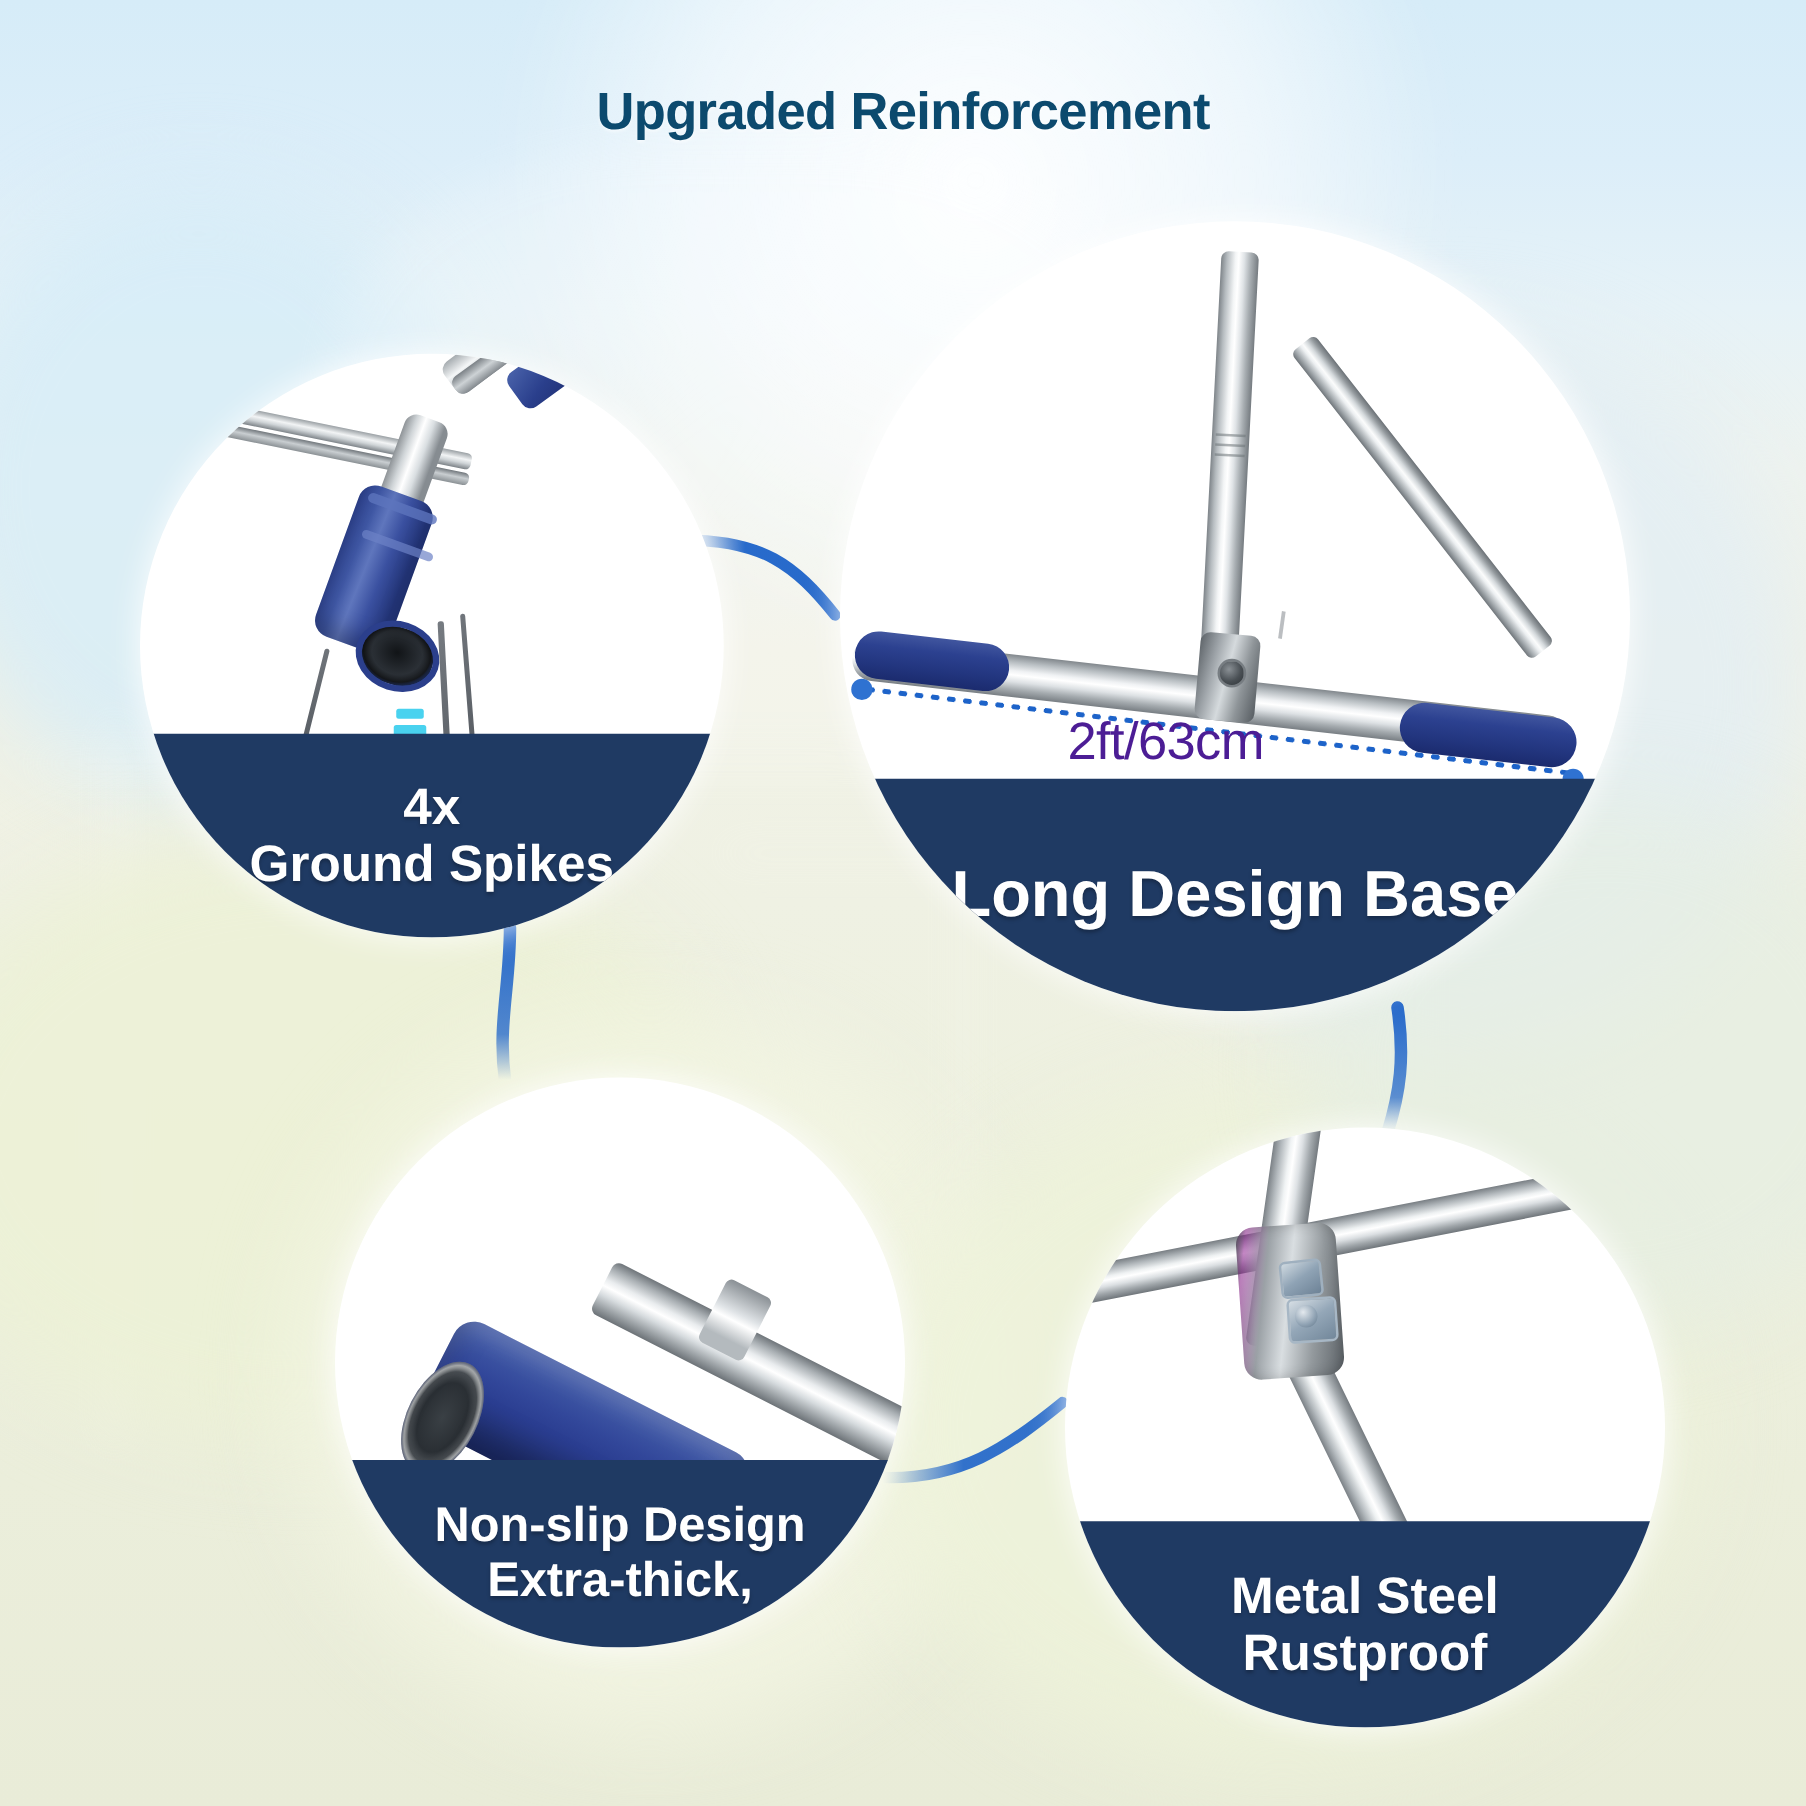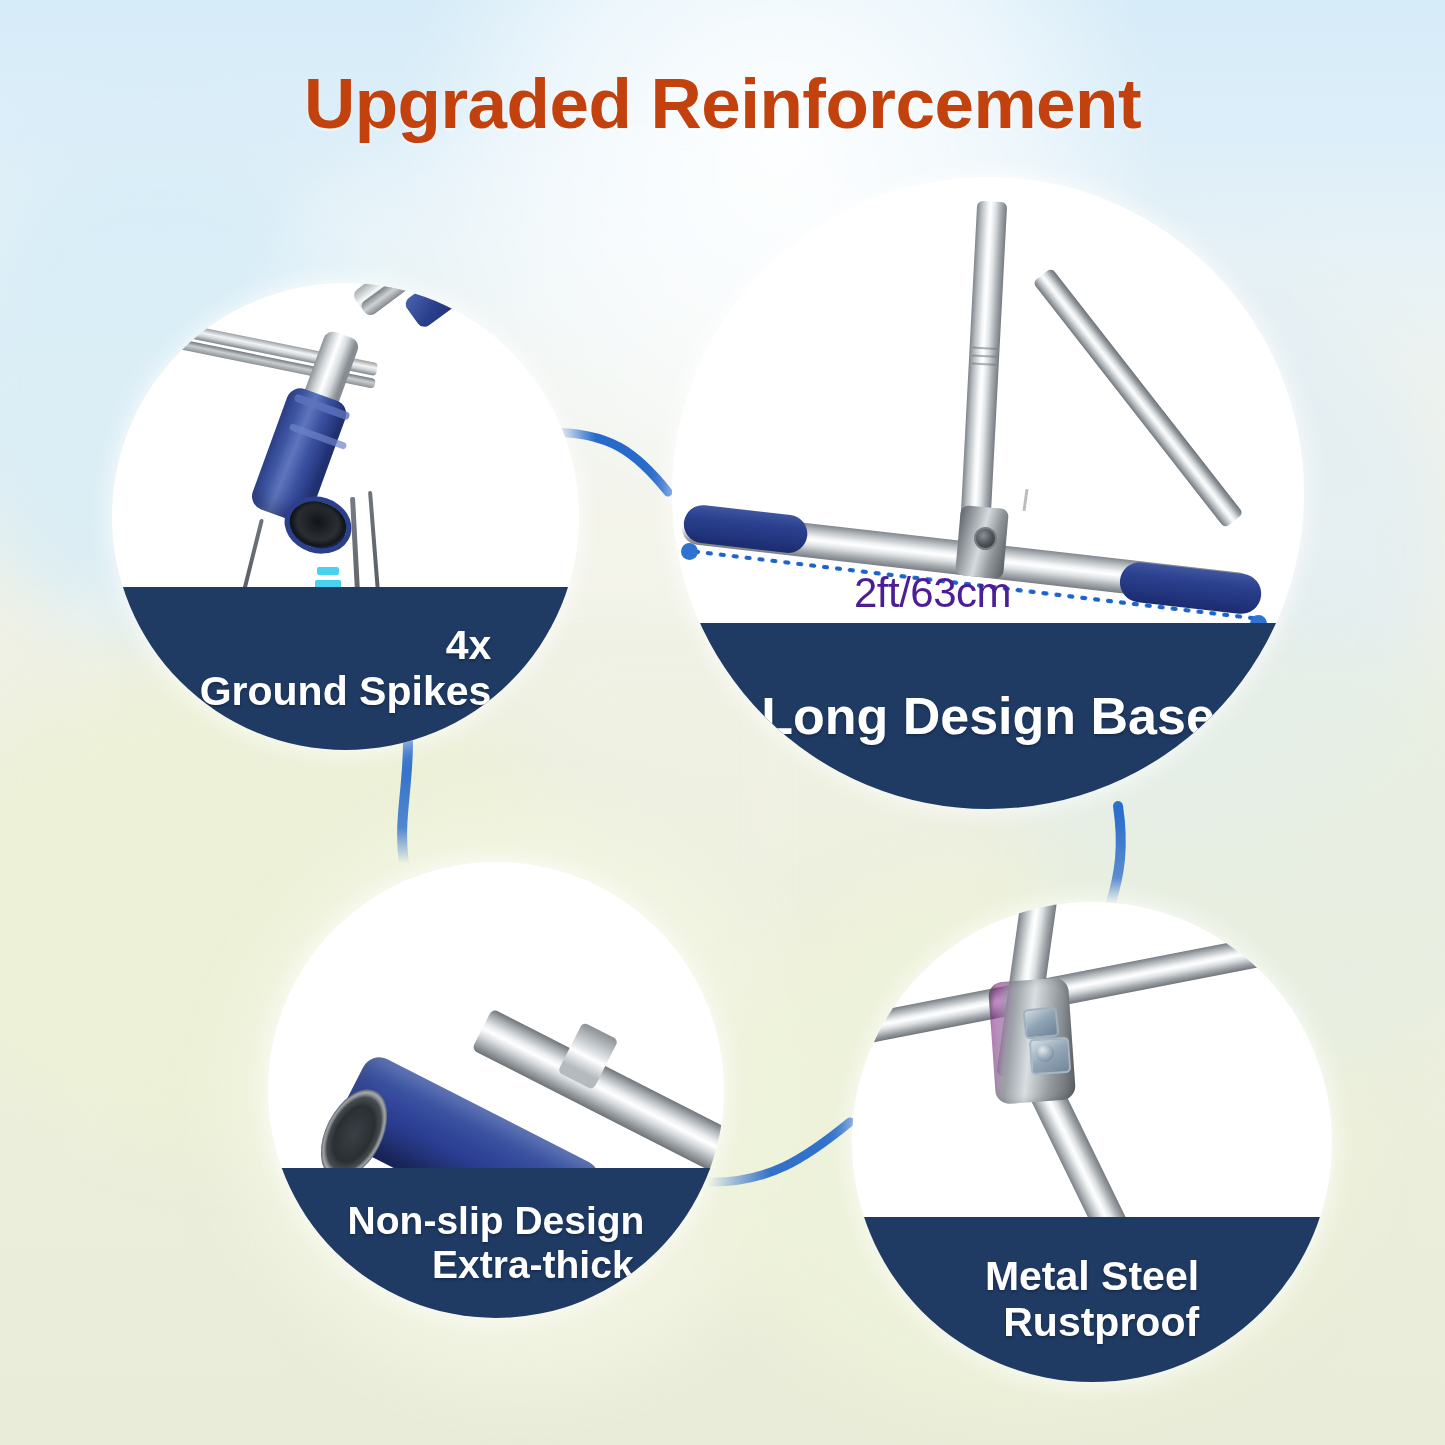--- a/index.html
+++ b/index.html
@@ -36,46 +36,46 @@
   .s-post-a{left:6%;top:40%;width:9px;height:40%;background:#ffffff;}
   .s-post-b{left:31%;top:36%;width:11px;height:46%;background:#fbfbf7;}
   .s-post-c{left:53%;top:43%;width:8px;height:36%;background:#fdfdf8;}
   .s-post-d{left:78%;top:41%;width:9px;height:38%;background:#fafaf4;}
   .s-bar-a{left:2%;top:42%;width:60%;height:8px;background:#fdfdf6;}
   .s-bar-b{left:40%;top:47%;width:56%;height:7px;background:#fbfbf5;}
   .s-haze{left:18%;top:8%;width:46%;height:34%;background:rgba(255,255,255,.55);border-radius:40%;}
 
   
   .title{
-    position:absolute;left:0;right:0;top:18px;
+    position:absolute;left:0;right:0;top:38px;
     text-align:center;
-    color:#c2410c;
+    color:#0c4a6e;
     font-weight:700;
-    font-size:71px;
+    font-size:42px;
     line-height:1.08;
     letter-spacing:-0.5px;
     text-shadow:0 2px 3px rgba(255,255,255,.65);
   }
   .title .ln{display:block;white-space:nowrap;}
 
   
   .connectors{position:absolute;inset:0;pointer-events:none;}
 
   
   .circle{
     position:absolute;border-radius:50%;overflow:hidden;
     background:#ffffff;
     box-shadow:0 0 26px rgba(255,255,255,.9);
   }
   .circle .photo{position:absolute;inset:0;}
   .banner{
     position:absolute;left:0;right:0;bottom:0;
     background:#1f3a63;
     display:flex;align-items:center;justify-content:center;
-    color:#ffffff;font-weight:700;text-align:right;
+    color:#ffffff;font-weight:700;text-align:center;
     line-height:1.12;
     text-shadow:0 2px 3px rgba(0,0,0,.25);
   }
   .banner .bl{display:block;}
 
   
   #c1{left:112px;top:283px;width:467px;height:467px;}
   #c1 .banner{height:163px;font-size:41px;}
   #c2{left:672px;top:177px;width:632px;height:632px;}
   #c2 .banner{height:186px;font-size:52px;}

